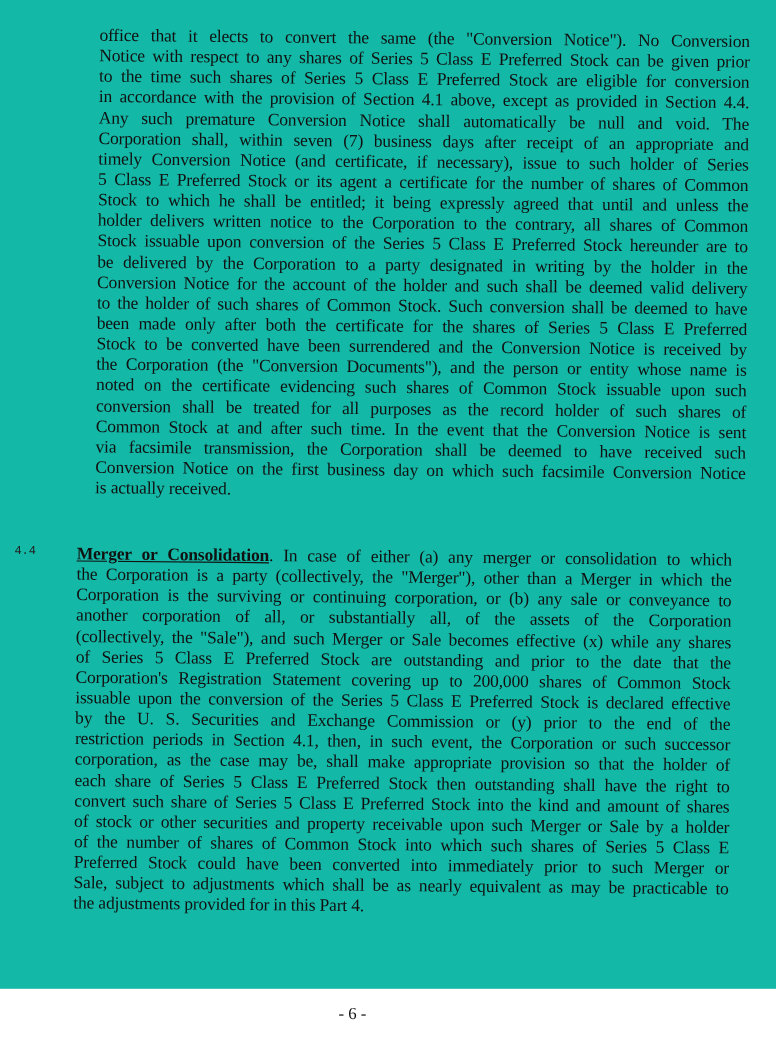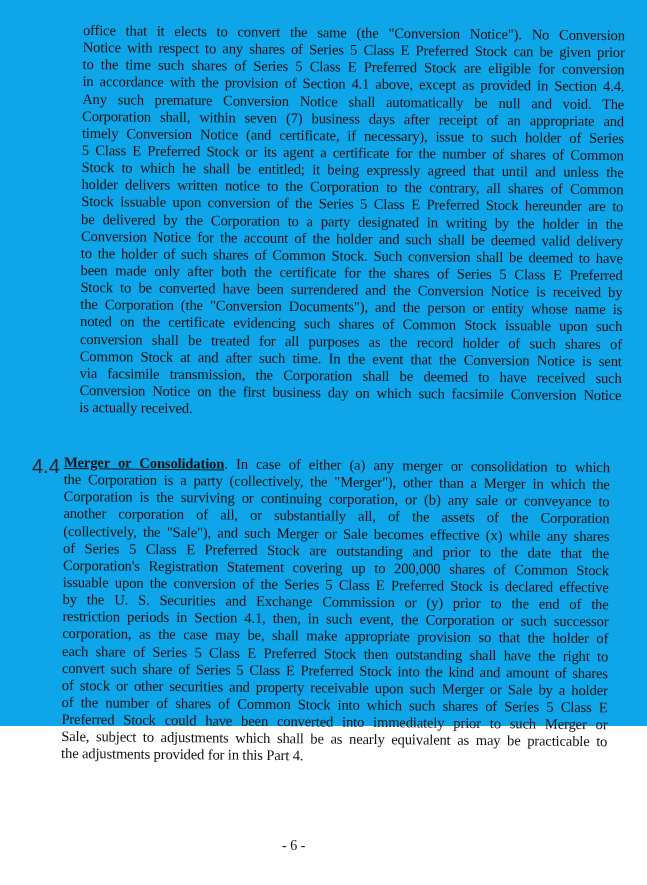--- a/index.html
+++ b/index.html
@@ -1,19 +1,19 @@
 <!DOCTYPE html>
 <html><head>
   <meta charset="utf-8">
   <style>
     html, body { margin: 0; padding: 0; background: #ffffff; }
     body { width: 647px; height: 885px; position: relative; overflow: hidden; }
     .page {
-      position: absolute; left: 0; top: 0; width: 647px; height: 726px;
-      background: #0ea5e9; color: #111111;
+      position: absolute; left: 0; top: 0; width: 647px; height: 824px;
+      background: #14b8a6; color: #111111;
       font-family: "Liberation Serif", "DejaVu Serif", serif;
     }
     .para {
       position: absolute;
       transform: rotate(0.55deg);
       transform-origin: 0 0;
     }
     .line {
       display: block;
       height: 17.15px;
@@ -21,22 +21,22 @@
       font-size: 14.6px;
       text-align: justify;
       text-align-last: justify;
       white-space: nowrap;
       letter-spacing: -0.15px;
     }
     .line.last { text-align-last: left; }
     .line-inner { display: block; white-space: normal; text-align: justify; text-align-last: justify; }
     .line.last .line-inner { text-align-last: left; }
     .section-num {
-      position: absolute; left: 32px; top: 455px;
-      font-size: 20px; font-family: Liberation Sans, sans-serif;
+      position: absolute; left: 12px; top: 455px;
+      font-size: 10px; font-family: Liberation Mono, monospace;
       color: #222;
     }
     .heading { text-decoration: underline; font-weight: bold; }
     .page-number {
       position: absolute; left: 282px; top: 838px; font-size: 14px;
     }
   </style>
 </head>
 <body>
 

